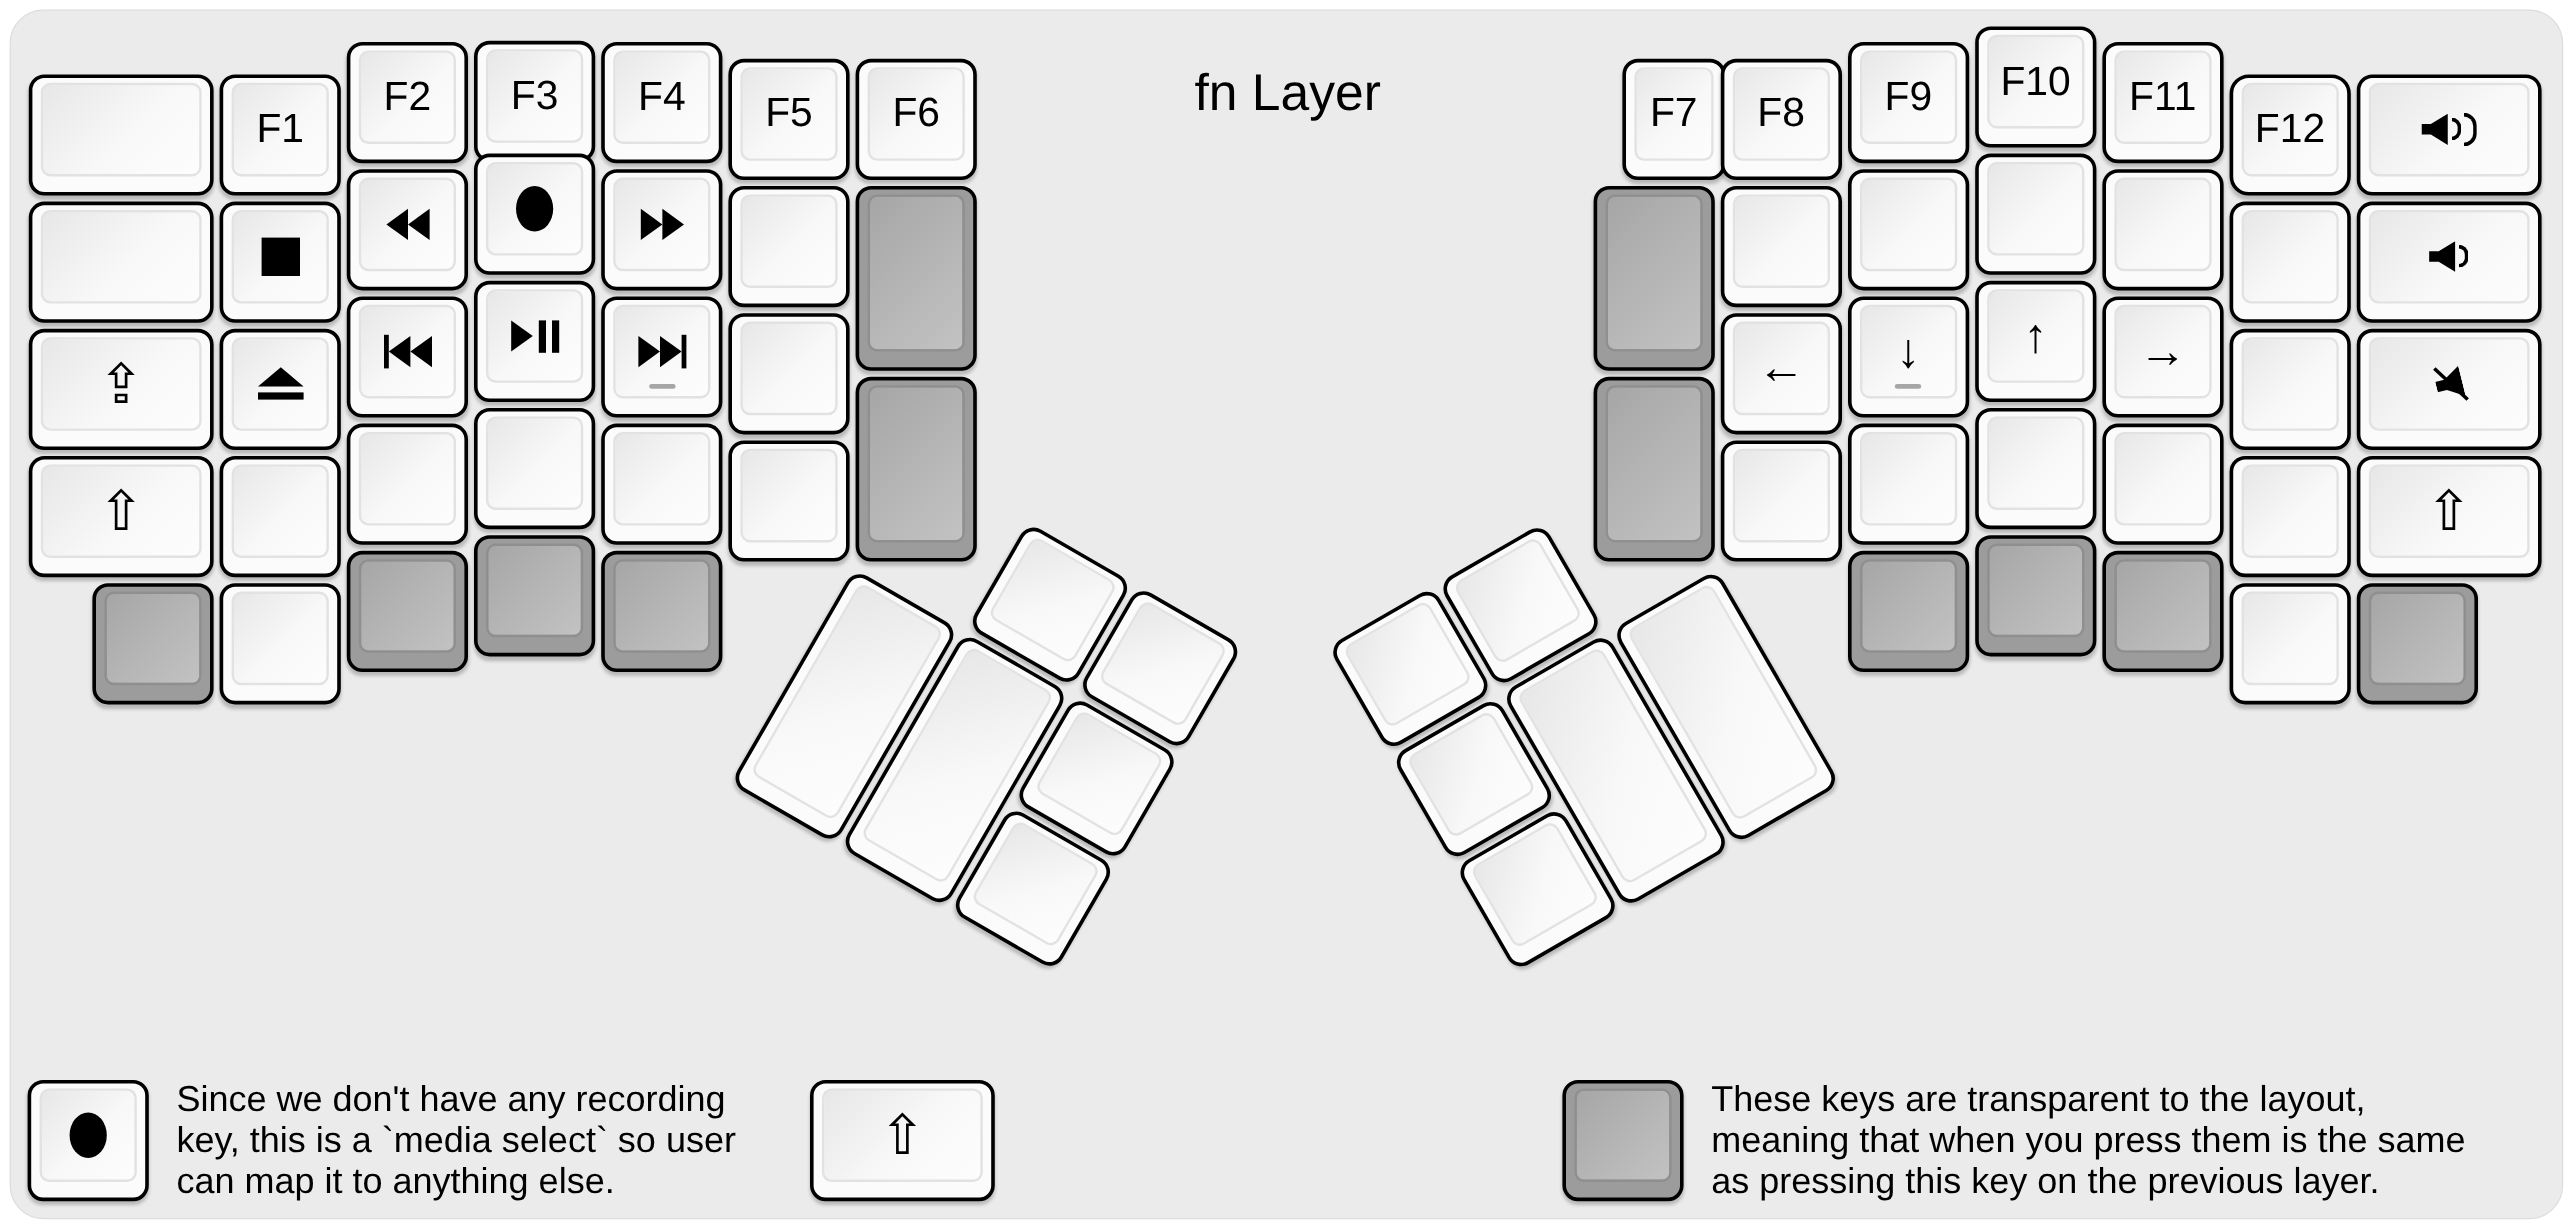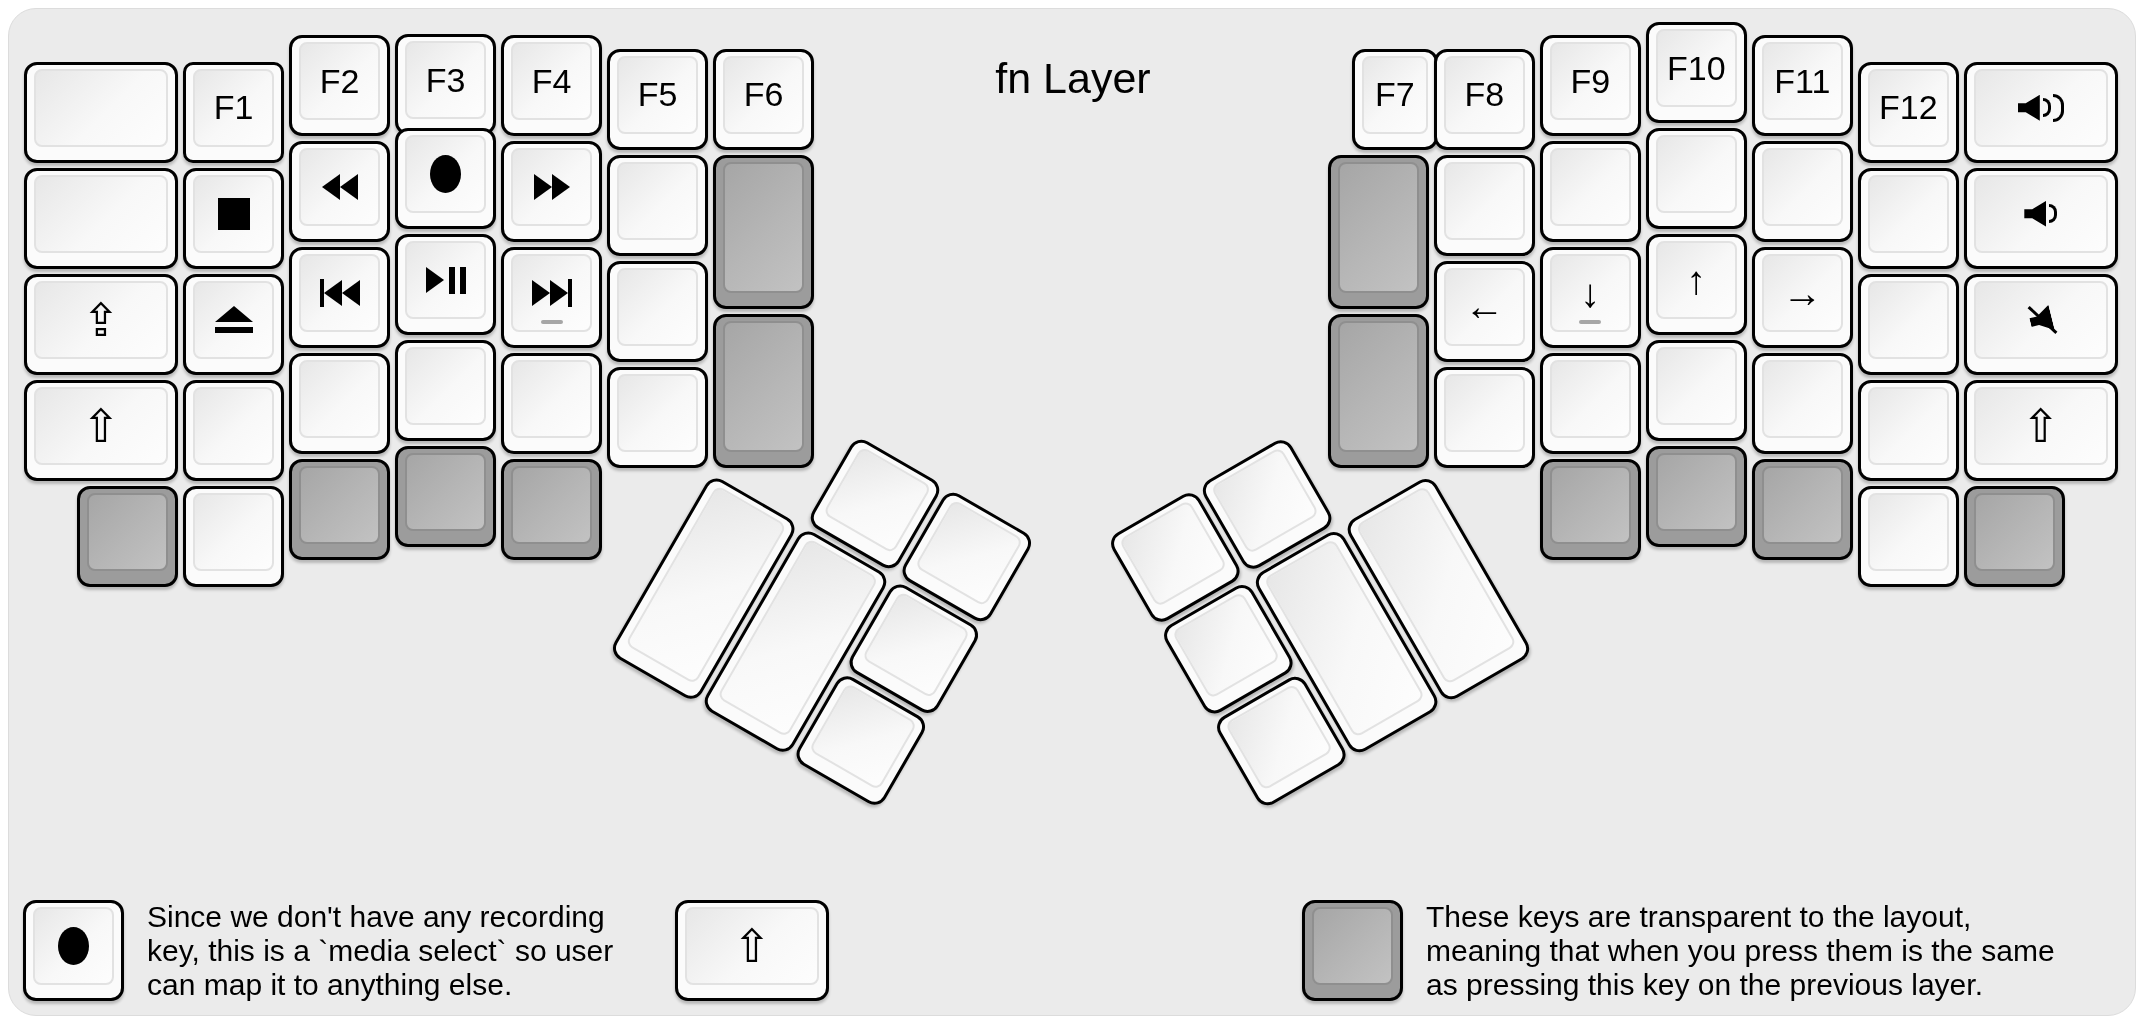--- a/index.html
+++ b/index.html
@@ -68,21 +68,21 @@
       <div class="key k-white" style="left: 2px; top: 253.75px; width: 154px; height: 101px;">
         <div class="keytop">
           <div class="key-label lbl-shift">⇪</div>
         </div>
       </div>
       <div class="key k-white" style="left: 2px; top: 359.75px; width: 154px; height: 101px;">
         <div class="keytop">
           <div class="key-label lbl-shift">⇧</div>
         </div>
       </div>
-      <div class="key k-white" style="left: 161px; top: 41.75px; width: 101px; height: 101px; border-radius: 10px;">
+      <div class="key k-white" style="left: 161px; top: 41.75px; width: 101px; height: 101px;">
         <div class="keytop">
           <div class="key-label lbl-f">F1</div>
         </div>
       </div>
       <div class="key k-white" style="left: 161px; top: 147.75px; width: 101px; height: 101px;">
         <div class="keytop">
           <div class="g-stop"></div>
         </div>
       </div>
       <div class="key k-white" style="left: 161px; top: 253.75px; width: 101px; height: 101px;">
@@ -278,21 +278,21 @@
         <div class="keytop"></div>
       </div>
       <div class="key k-white" style="left: 1729.8px; top: 227.25px; width: 101px; height: 101px;">
         <div class="keytop">
           <div class="key-label lbl-arrow">→</div>
         </div>
       </div>
       <div class="key k-white" style="left: 1729.8px; top: 333.25px; width: 101px; height: 101px;">
         <div class="keytop"></div>
       </div>
-      <div class="key k-white" style="left: 1835.8px; top: 41.75px; width: 101px; height: 101px;">
+      <div class="key k-white" style="left: 1835.8px; top: 41.75px; width: 101px; height: 101px; border-radius: 16px;">
         <div class="keytop">
           <div class="key-label lbl-f">F12</div>
         </div>
       </div>
       <div class="key k-white" style="left: 1835.8px; top: 147.75px; width: 101px; height: 101px;">
         <div class="keytop"></div>
       </div>
       <div class="key k-white" style="left: 1835.8px; top: 253.75px; width: 101px; height: 101px;">
         <div class="keytop"></div>
       </div>

